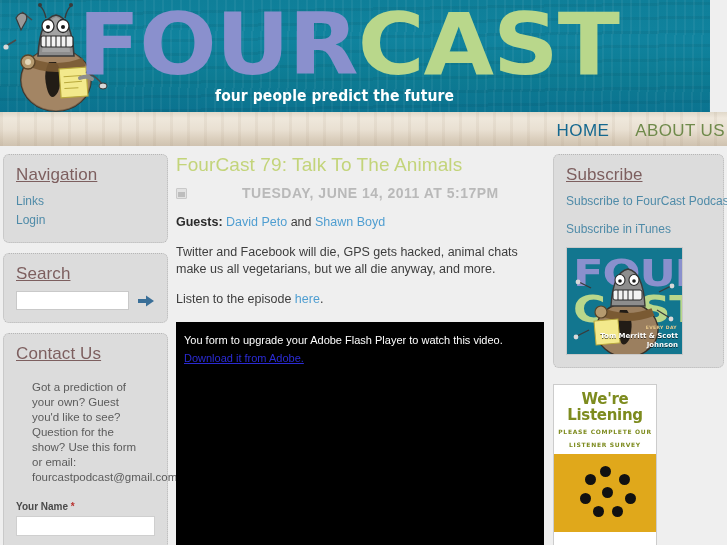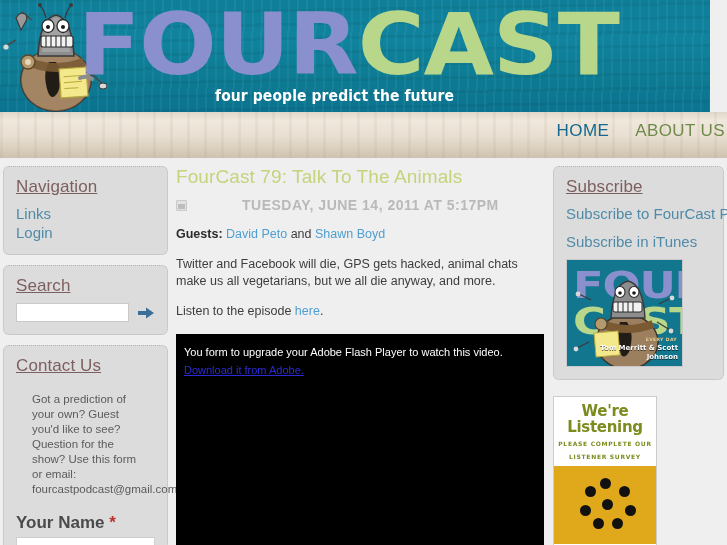--- a/index.html
+++ b/index.html
@@ -52,21 +52,21 @@
     transform-origin: right center;
     white-space: nowrap;
   }
 
   
   #mascot { position: absolute; left: 2px; top: 0px; width: 108px; height: 112px; }
 
   
   #navbar {
     position: relative;
-    width: 727px; height: 46px;
+    width: 727px; height: 34px;
     background: linear-gradient(180deg,#e0d8c9 0%, #efe8dc 18%, #e9e0d2 52%, #d9cdbb 82%, #cfc2b0 100%);
     overflow: hidden;
     text-align: right;
   }
   #navbar .grain {
     position: absolute; inset: 0;
     background: repeating-linear-gradient(90deg, rgba(160,140,115,.10) 0 3px, rgba(255,255,255,0) 3px 17px);
   }
   #nav-links {
     position: absolute; right: 0; top: 0;
@@ -107,33 +107,33 @@
     font-family: "Liberation Sans", sans-serif;
     font-size: 17px;
     font-weight: 400;
     color: #7d5f5f;
     letter-spacing: .1px;
     text-decoration: underline;
   }
   .module a.sb-link {
     display: block;
     color: #4f8ba8;
-    font-size: 15px;
+    font-size: 12px;
     text-decoration: none;
     line-height: 19px;
   }
   .module p.sb-text {
     margin: 16px;
     font-size: 11.5px;
     line-height: 15px;
     color: #5b5b5b;
   }
   .field-label {
     margin: 12px 0 4px 0;
-    font-size: 17px;
+    font-size: 10px;
     font-weight: 700;
     color: #4a4a4a;
   }
   .field-label .req { color: #b8312f; font-weight: 700; }
   .text-input {
     width: 100%;
     height: 20px;
     background: #ffffff;
     border: 1px solid #cfcfcf;
     font-size: 11px;

